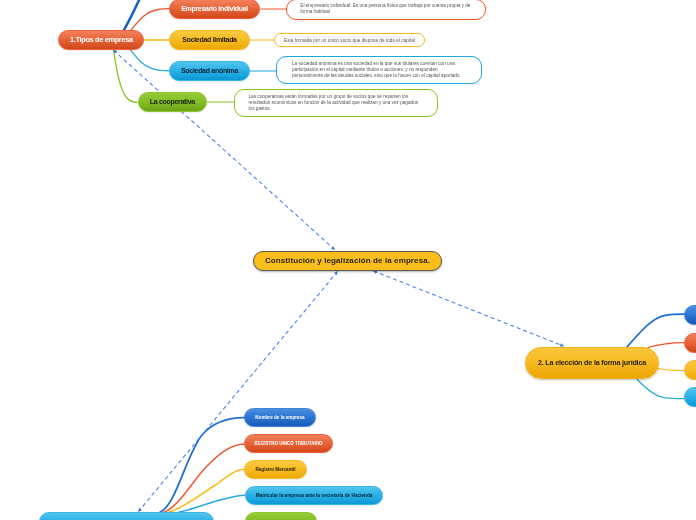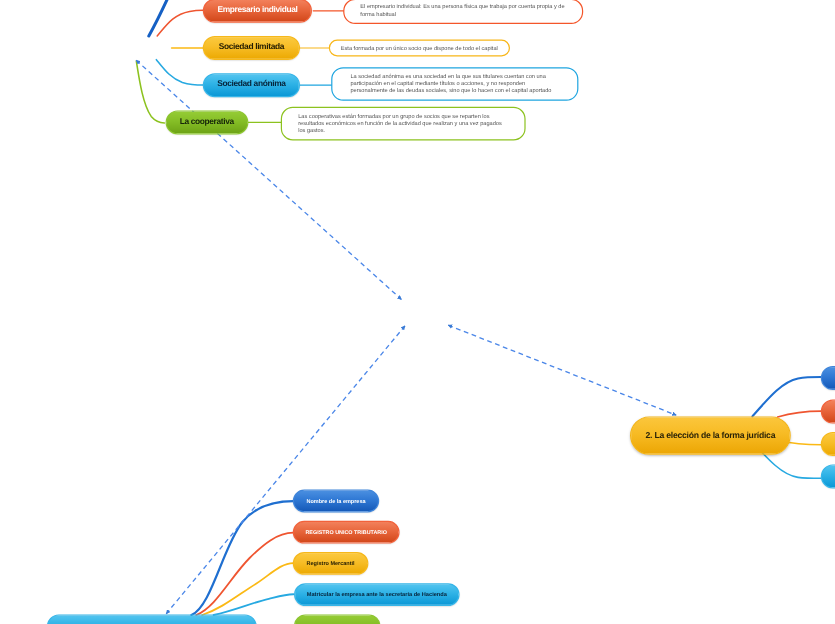--- a/index.html
+++ b/index.html
@@ -82,20 +82,23 @@
       <path d="M178,512.5 C196,508.5 209,502.5 224,499 C232,497 238,495.2 244.5,495.2" stroke="#27a9e1" stroke-width="1.5"></path>
     </g>
 
     <g id="dashed-links" fill="none" stroke="#4a86e8" stroke-width="1.1" stroke-dasharray="4 3" stroke-linecap="butt">
       <path d="M113.5,50.2 L334.5,249.5" marker-start="url(#ah)" marker-end="url(#ah)"></path>
       <path d="M373.5,271 L563.5,346" marker-start="url(#ah)" marker-end="url(#ah)"></path>
       <path d="M337.5,271.5 L138.5,511.5" marker-start="url(#ah)" marker-end="url(#ah)"></path>
     </g>
   </svg>
 
+  <div class="node pill n-orange" style="left:58.3px;top:29.8px;width:86.2px;height:20.4px;font-size:7.4px;letter-spacing:-0.35px;">
+    <span class="lbl">1.Tipos de empresa</span>
+  </div>
 
   <div class="node pill n-orange" style="left:168.7px;top:-1.4px;width:91.8px;height:20px;font-size:7px;letter-spacing:-0.3px;">
     <span class="lbl">Empresario individual</span>
   </div>
   <div class="node box b-orange" style="left:285.5px;top:-1.2px;width:200px;height:20.7px;padding:3.4px 0 0 13.8px;">
     <span class="txt" style="width:176px;font-size:4.7px;line-height:6.1px;">El empresario individual: Es una persona física que trabaja por cuenta propia y de forma habitual</span>
   </div>
 
   <div class="node pill n-yellow" style="left:169px;top:30px;width:81px;height:20px;font-size:7px;letter-spacing:-0.3px;">
     <span class="lbl">Sociedad limitada</span>
@@ -111,20 +114,23 @@
     <span class="txt" style="width:172px;font-size:4.7px;line-height:6.1px;">La sociedad anónima es una sociedad en la que sus titulares cuentan con una participación en el capital mediante títulos o acciones, y no responden personalmente de las deudas sociales, sino que lo hacen con el capital aportado</span>
   </div>
 
   <div class="node pill n-green" style="left:137.5px;top:91.9px;width:69.6px;height:20.6px;font-size:7px;letter-spacing:-0.3px;">
     <span class="lbl">La cooperativa</span>
   </div>
   <div class="node box b-green" style="left:233.5px;top:89px;width:204px;height:27.5px;padding:3.8px 0 0 14px;">
     <span class="txt" style="width:174px;font-size:4.7px;line-height:6.1px;">Las cooperativas están formadas por un grupo de socios que se reparten los resultados económicos en función de la actividad que realizan y una vez pagados los gastos.</span>
   </div>
 
+  <div class="node pill n-amber" style="left:253px;top:251px;width:189px;height:20px;font-size:8px;letter-spacing:.1px;">
+    <span class="lbl">Constitución y legalización de la empresa.</span>
+  </div>
 
   <div class="node pill n-amber2" style="left:525px;top:347px;width:134px;height:32px;font-size:7.2px;letter-spacing:-0.2px;">
     <span class="lbl">2. La elección de la forma jurídica</span>
   </div>
   <div class="node pill n-dblue" style="left:684px;top:305px;width:40px;height:20px;font-size:6.6px;"></div>
   <div class="node pill n-orange" style="left:684px;top:333px;width:40px;height:20px;font-size:6.6px;"></div>
   <div class="node pill n-yellow" style="left:684px;top:360px;width:40px;height:20px;font-size:6.6px;"></div>
   <div class="node pill n-blue" style="left:684px;top:387px;width:40px;height:20px;font-size:6.6px;"></div>
 
   <div class="node pill n-blue" style="left:38.5px;top:512.2px;width:175.5px;height:20px;font-size:6.6px;"></div>

